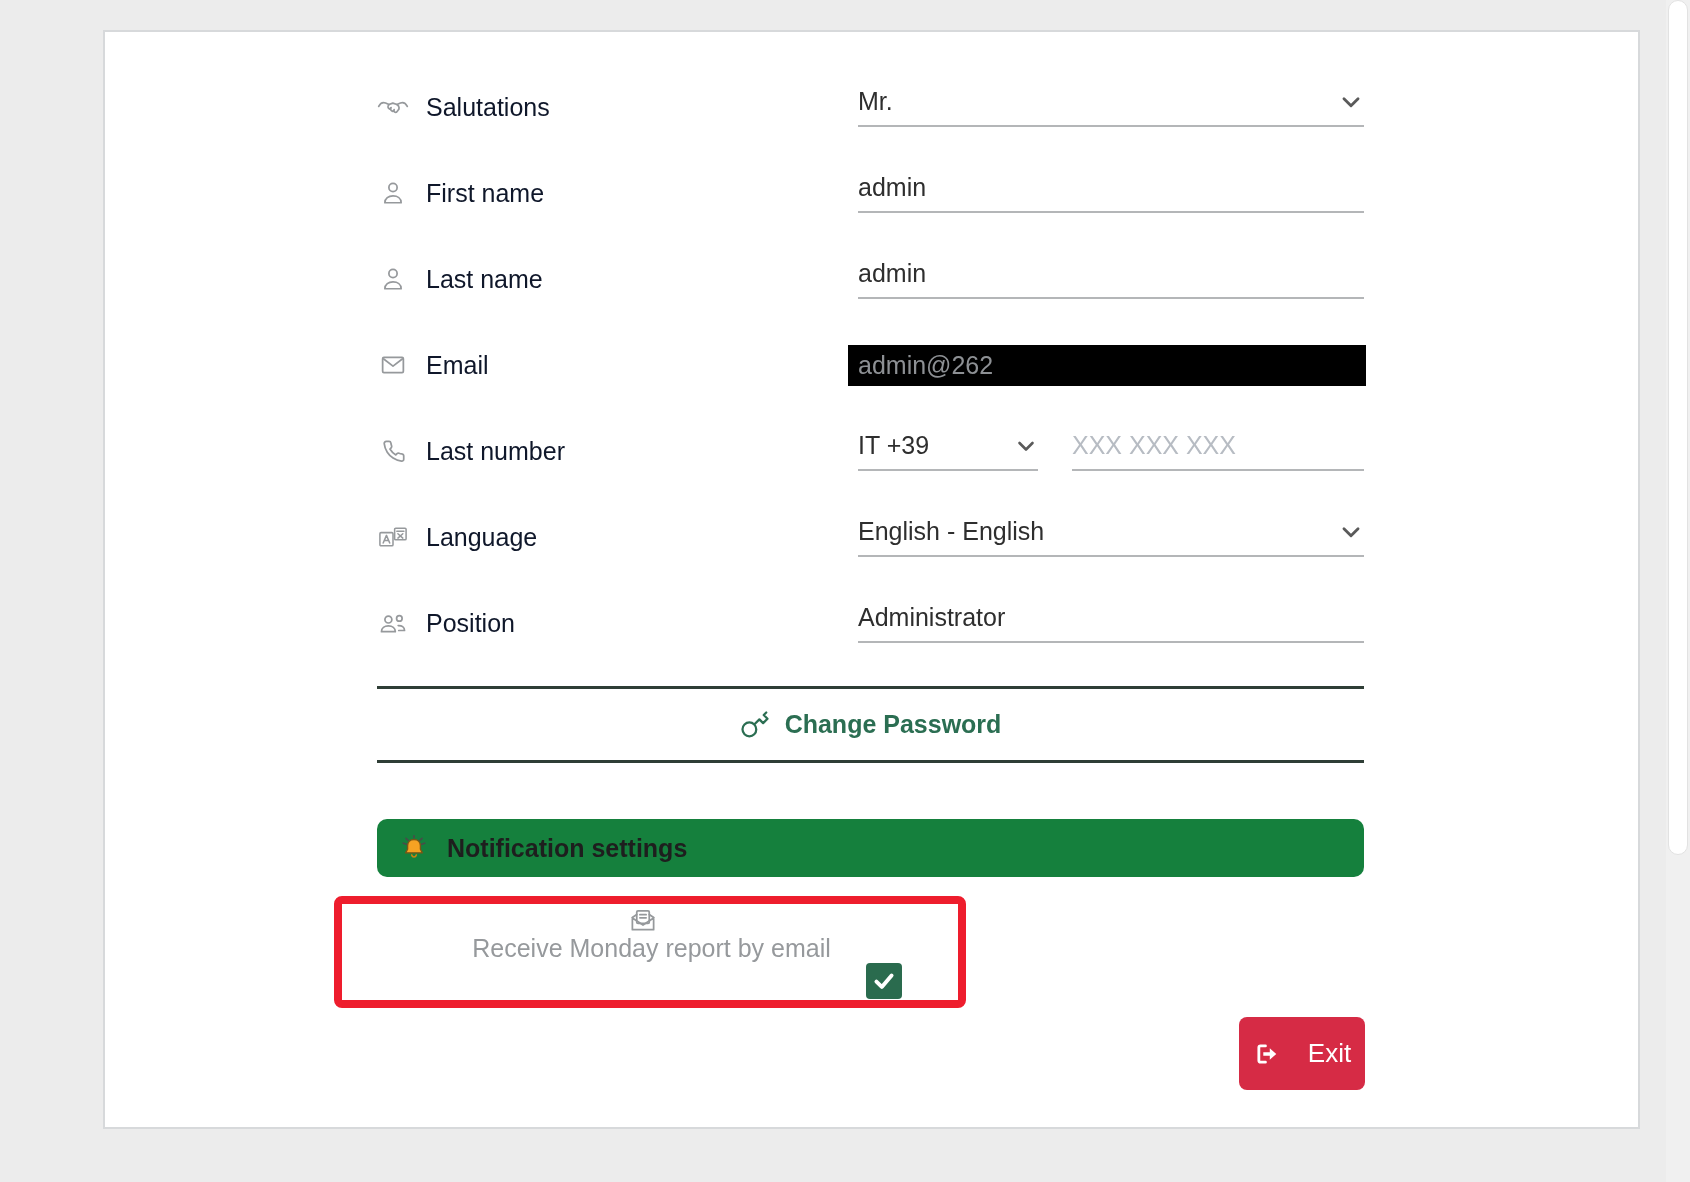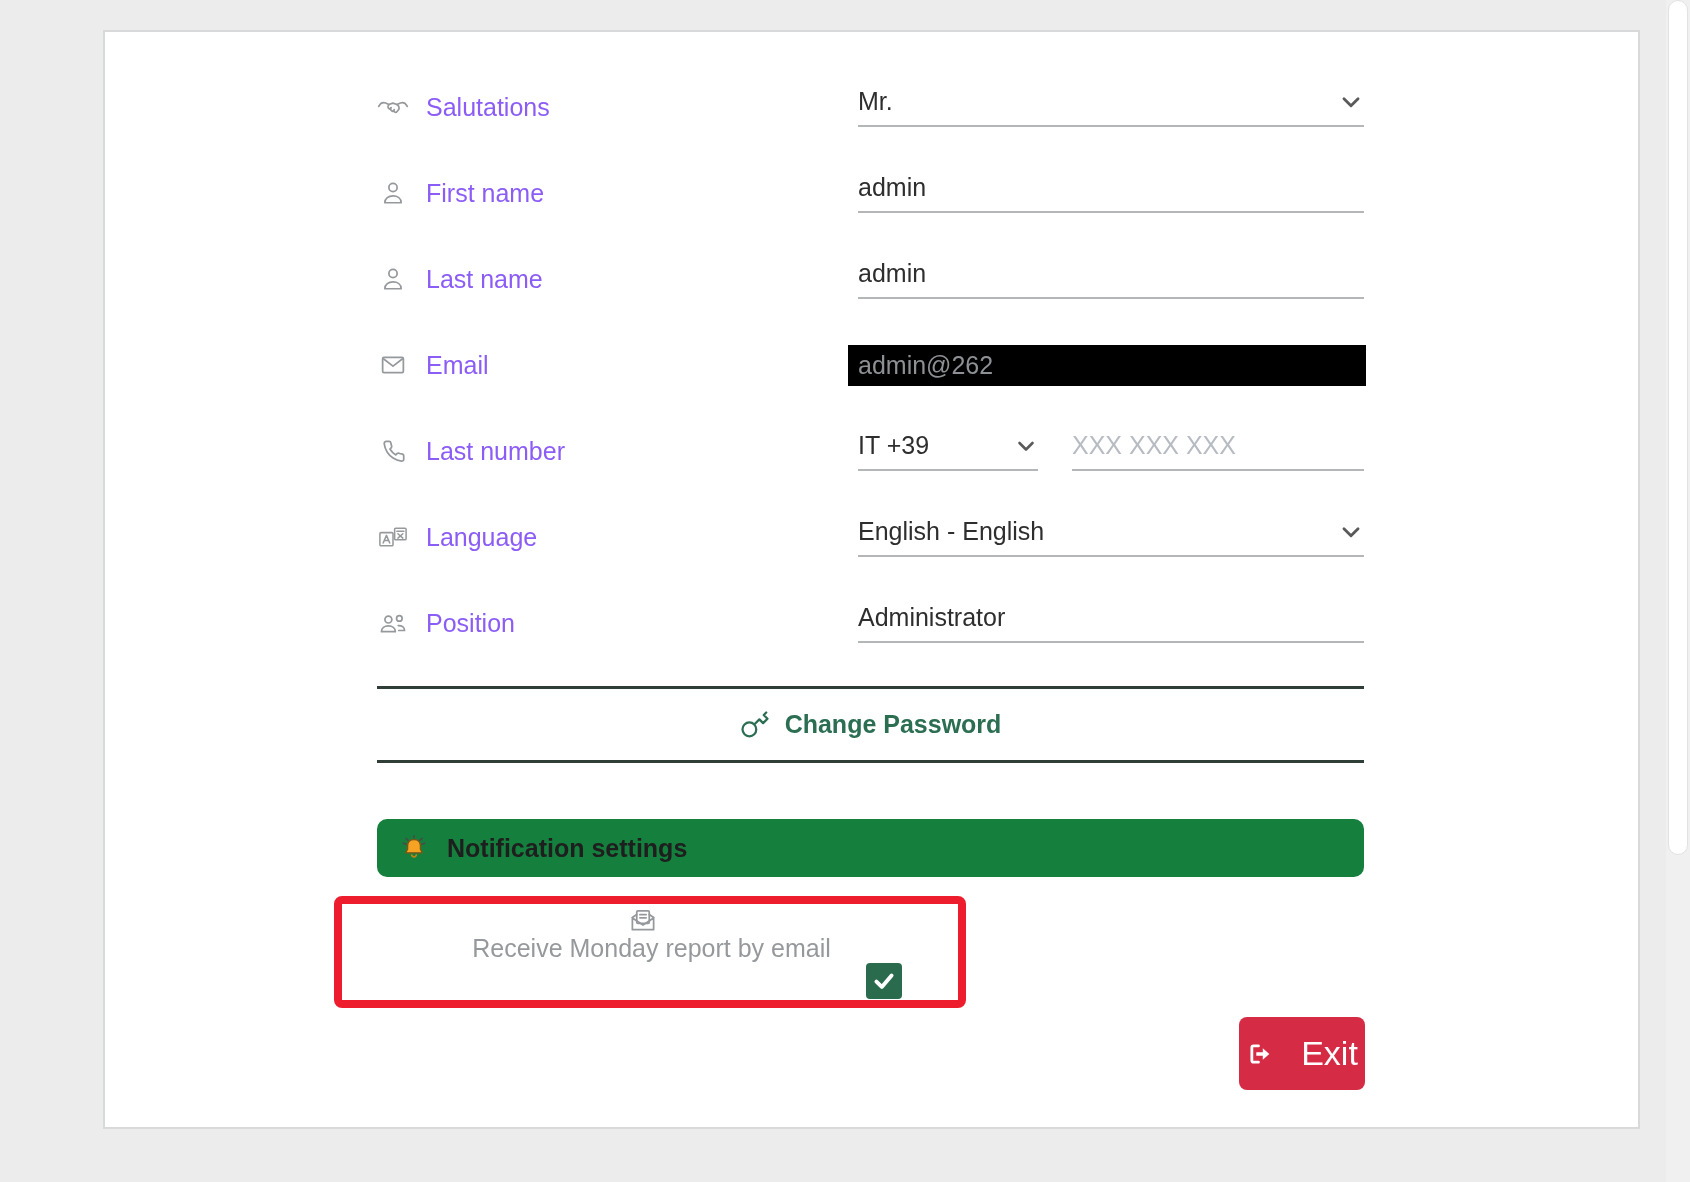--- a/index.html
+++ b/index.html
@@ -14,21 +14,21 @@
   }
   .card {
     position:absolute; left:103px; top:30px;
     width:1537px; height:1099px;
     background:#ffffff;
     border:2px solid #d7d9db;
   }
   
   .form-rows { position:absolute; left:272px; top:32px; width:987px; }
   .row { display:flex; align-items:center; height:86px; }
-  .label-cell { width:481px; display:flex; align-items:center; gap:17px; color:#8b5cf6; }
+  .label-cell { width:481px; display:flex; align-items:center; gap:17px; color:#0f172a; }
   .label-cell .icn { display:flex; align-items:center; justify-content:center; width:32px; }
   .value-cell { width:506px; position:relative; }
   .field {
     border-bottom:2px solid #b4b6b8;
     padding-bottom:9px;
     display:flex; justify-content:space-between; align-items:center;
     color:#2e2e2e; min-height:40px;
   }
   .field--plain { }
   .field--disabled {
@@ -66,21 +66,21 @@
   .highlight-rect .opt-label { color:#96999c; margin-left:17px; }
   .checkbox {
     margin-left:auto;
     width:36px; height:36px; background:#2a6b4e; border-radius:4px;
     display:flex; align-items:center; justify-content:center; cursor:pointer;
   }
   
   .exit-btn {
     position:absolute; left:1134px; top:985px; width:126px; height:73px;
     background:#d62b45; border:none; border-radius:8px;
-    color:#ffffff; font-size:34px; font-family:"Liberation Sans", sans-serif;
+    color:#ffffff; font-size:26px; font-family:"Liberation Sans", sans-serif;
     display:flex; align-items:center; justify-content:center; gap:29px;
     cursor:pointer;
   }
   
   .scrollbar { position:absolute; right:0; top:0; width:24px; height:1182px; background:#f0f0f0; }
   .scroll-thumb { position:absolute; right:2px; top:0; width:20px; height:855px; background:#ffffff; border:1px solid #e2e2e2; border-radius:10px; }
   svg { display:block; }
 </style>
 </head>
 <body>

